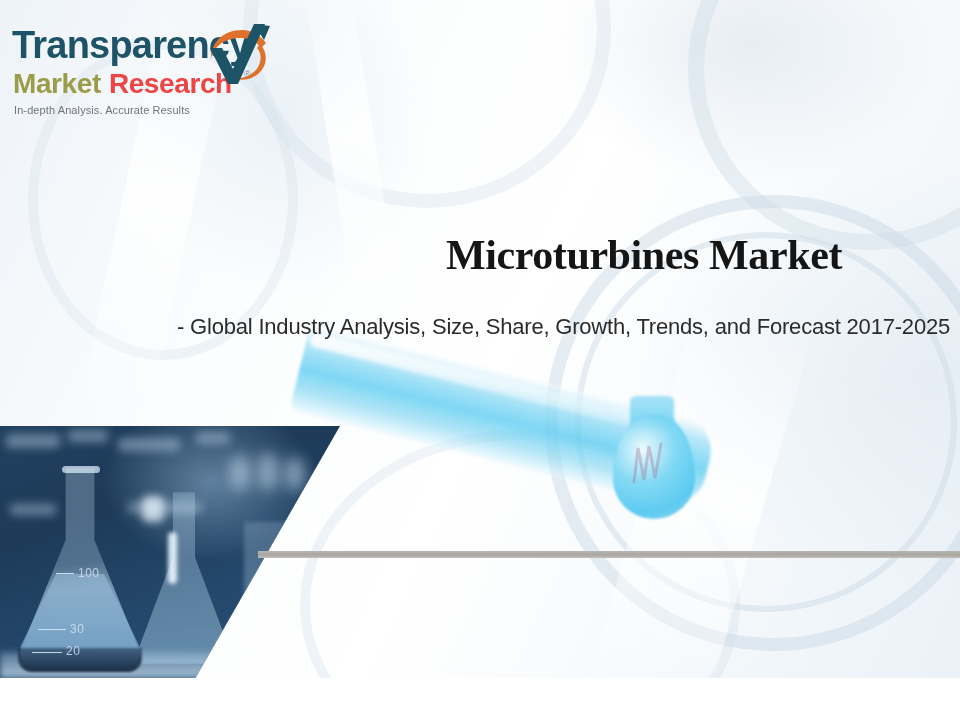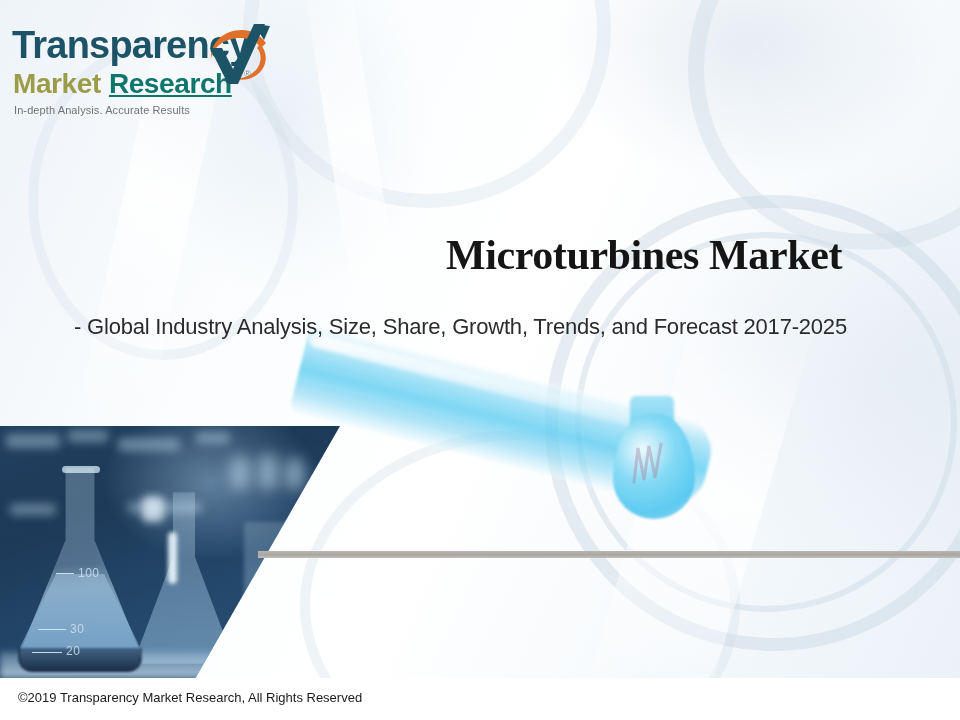--- a/index.html
+++ b/index.html
@@ -308,21 +308,21 @@
     left: 1px;
     top: 44px;
     font-size: 28px;
     font-weight: bold;
     letter-spacing: -0.4px;
     line-height: 1;
     white-space: nowrap;
     font-family: "Liberation Sans", sans-serif;
   }
   .logo-market   { color: #9c9c48; text-align: right; }
-  .logo-research { color: #0f766e; text-decoration: underline; }
+  .logo-research { color: #ef4444; }
   .logo-tagline {
     position: absolute;
     left: 2px;
     top: 78px;
     font-size: 11px;
     color: #6f7478;
     letter-spacing: 0.1px;
     font-family: "Liberation Sans", sans-serif;
   }
   .logo-mark {
@@ -351,21 +351,21 @@
     color: #151515;
     letter-spacing: -0.4px;
     line-height: 1.1;
     font-family: Liberation Serif, serif;
   }
   .subtitle {
     position: absolute;
     left: 74px;
     top: 313px;
     width: 876px;
-    text-align: left;
+    text-align: right;
     font-size: 22px;
     color: #2b2b2b;
     letter-spacing: -0.2px;
     line-height: 1.25;
     font-family: "Liberation Sans", sans-serif;
   }
 
   
   .footer-bar {
     position: absolute;
@@ -452,15 +452,14 @@
       <path d="M8 28 L20 28 L31 49 L52 4 L63 4 L36 64 L26 64 Z" fill="#1d5366"></path>
       <path d="M52 4 L68 6 L62 20 Z" fill="#1d5366"></path>
     </svg>
     <div class="logo-r">®</div>
   </div>
 
   <div class="title">Microturbines Market</div>
   <div class="subtitle">- Global Industry Analysis, Size, Share, Growth, Trends, and Forecast 2017-2025</div>
 
   <div class="footer-bar"></div>
-  <div class="footer-text">©2019 Transparency Market Research, All Rights Reserved</div>
 
 </div>
 
 </body></html>

